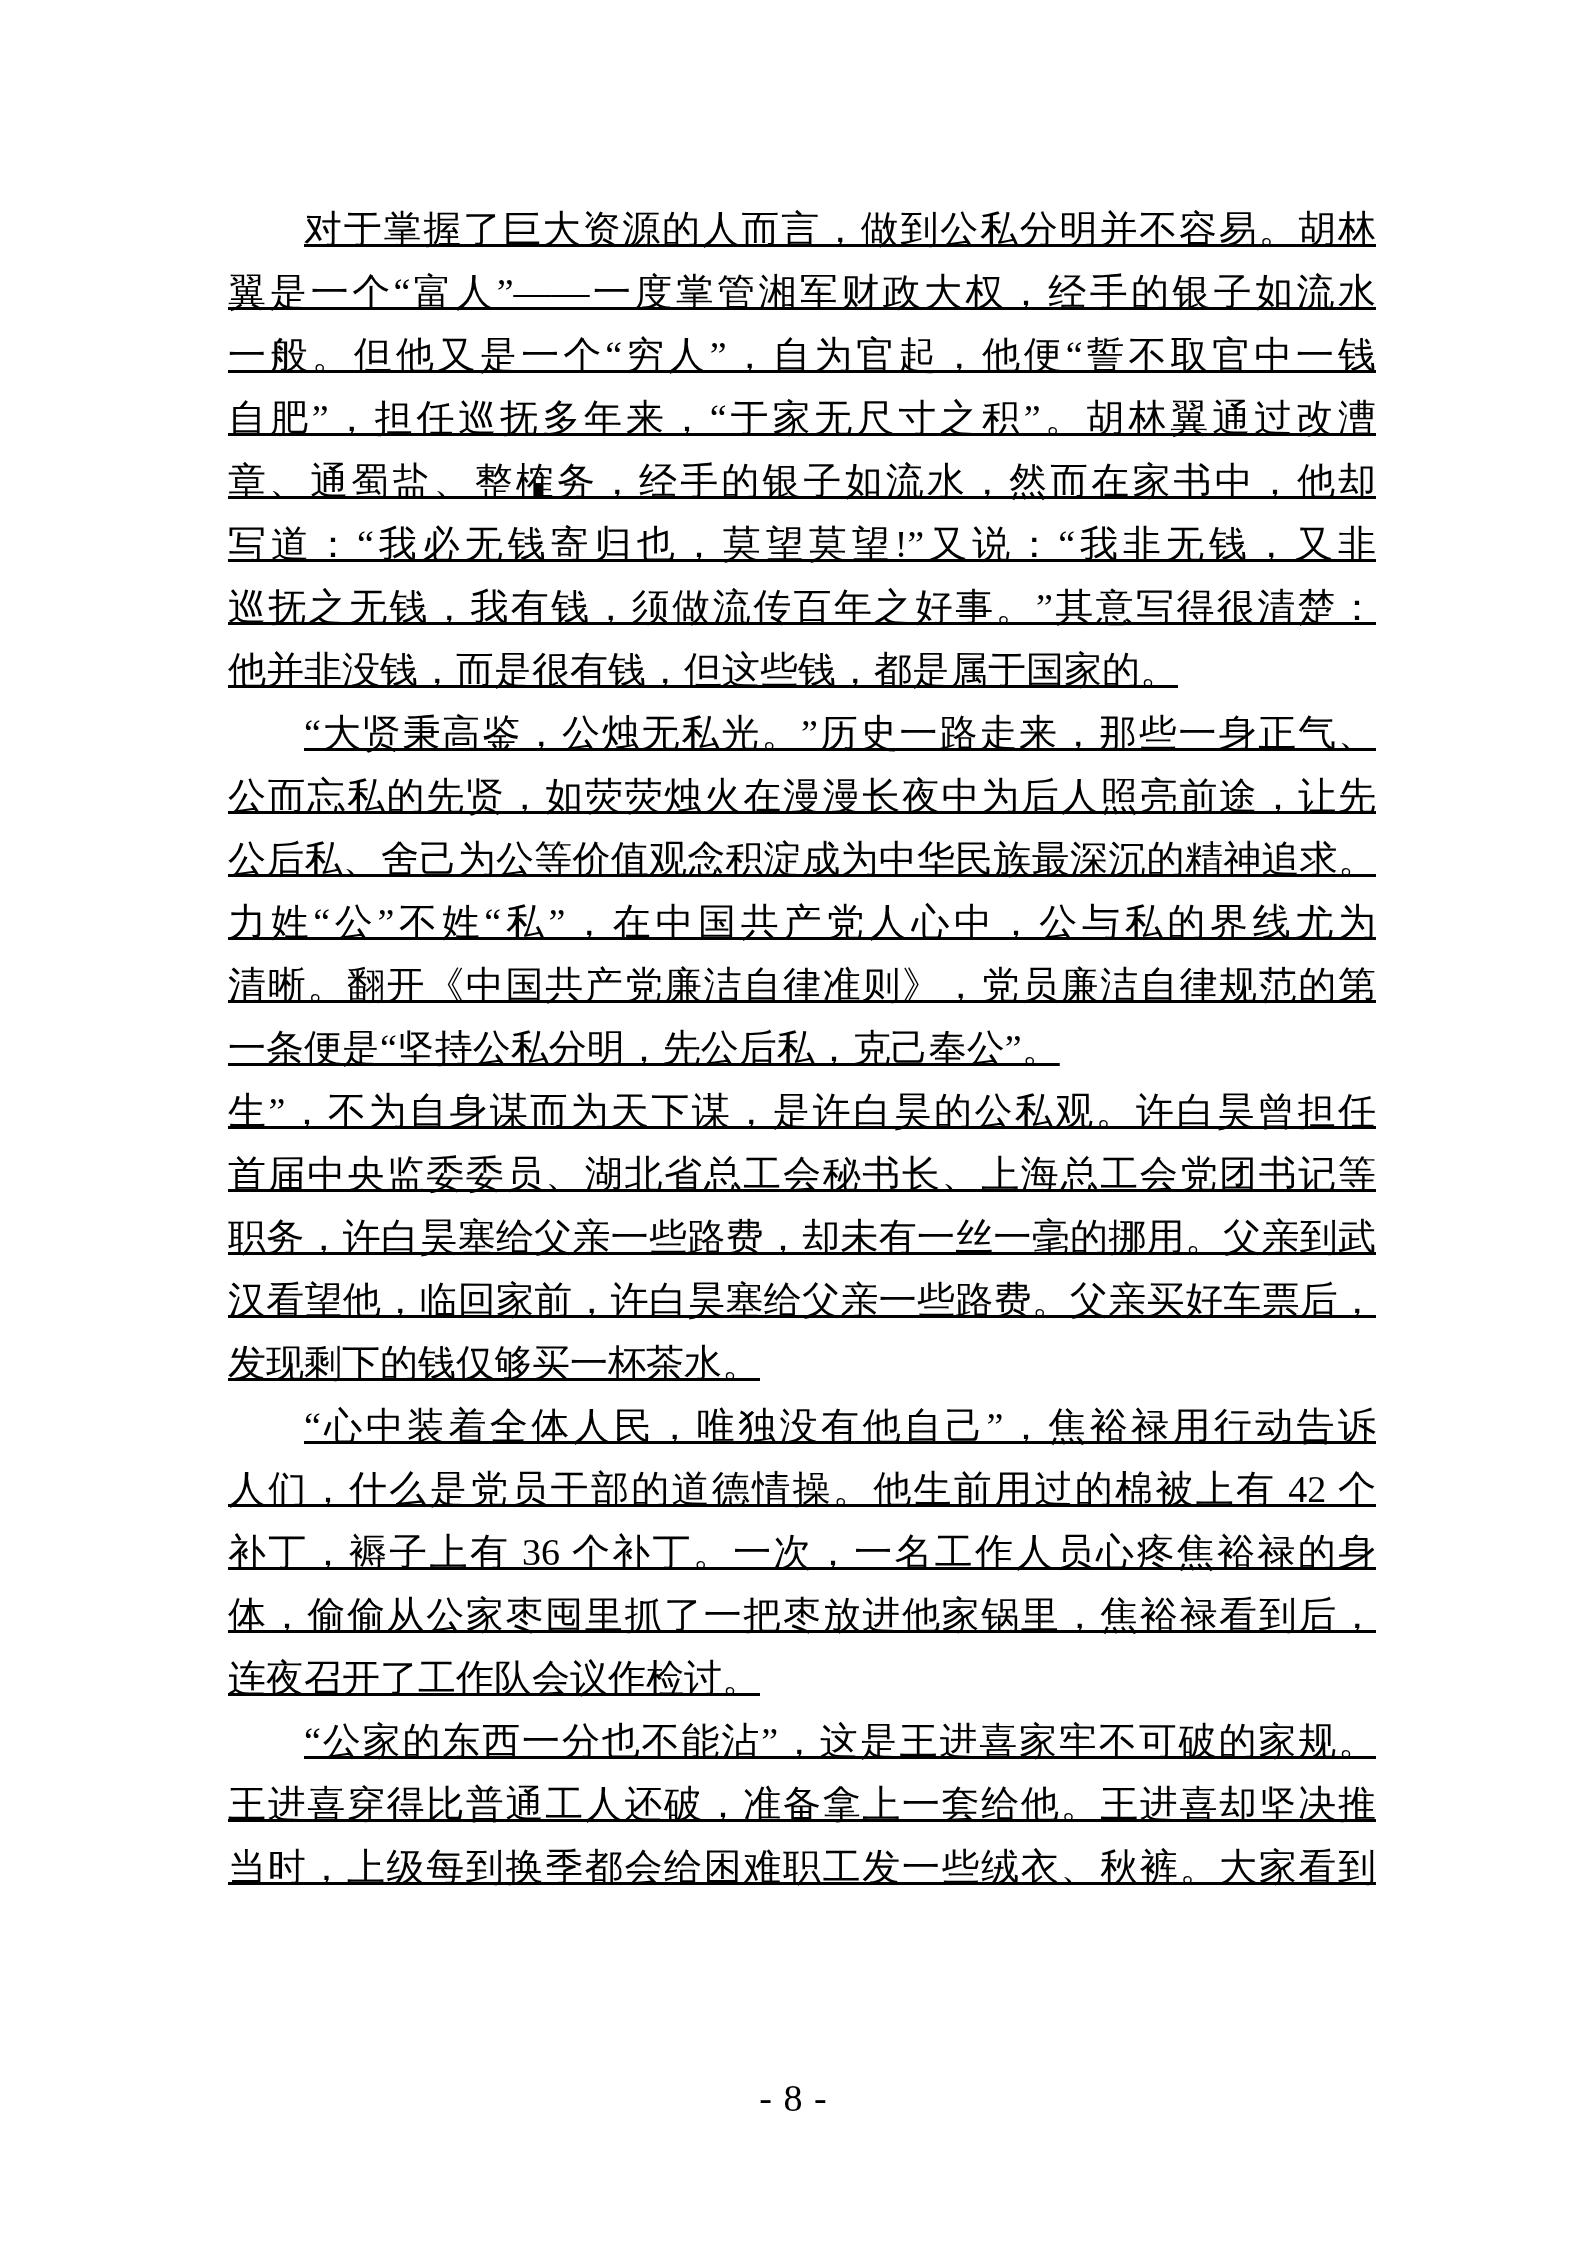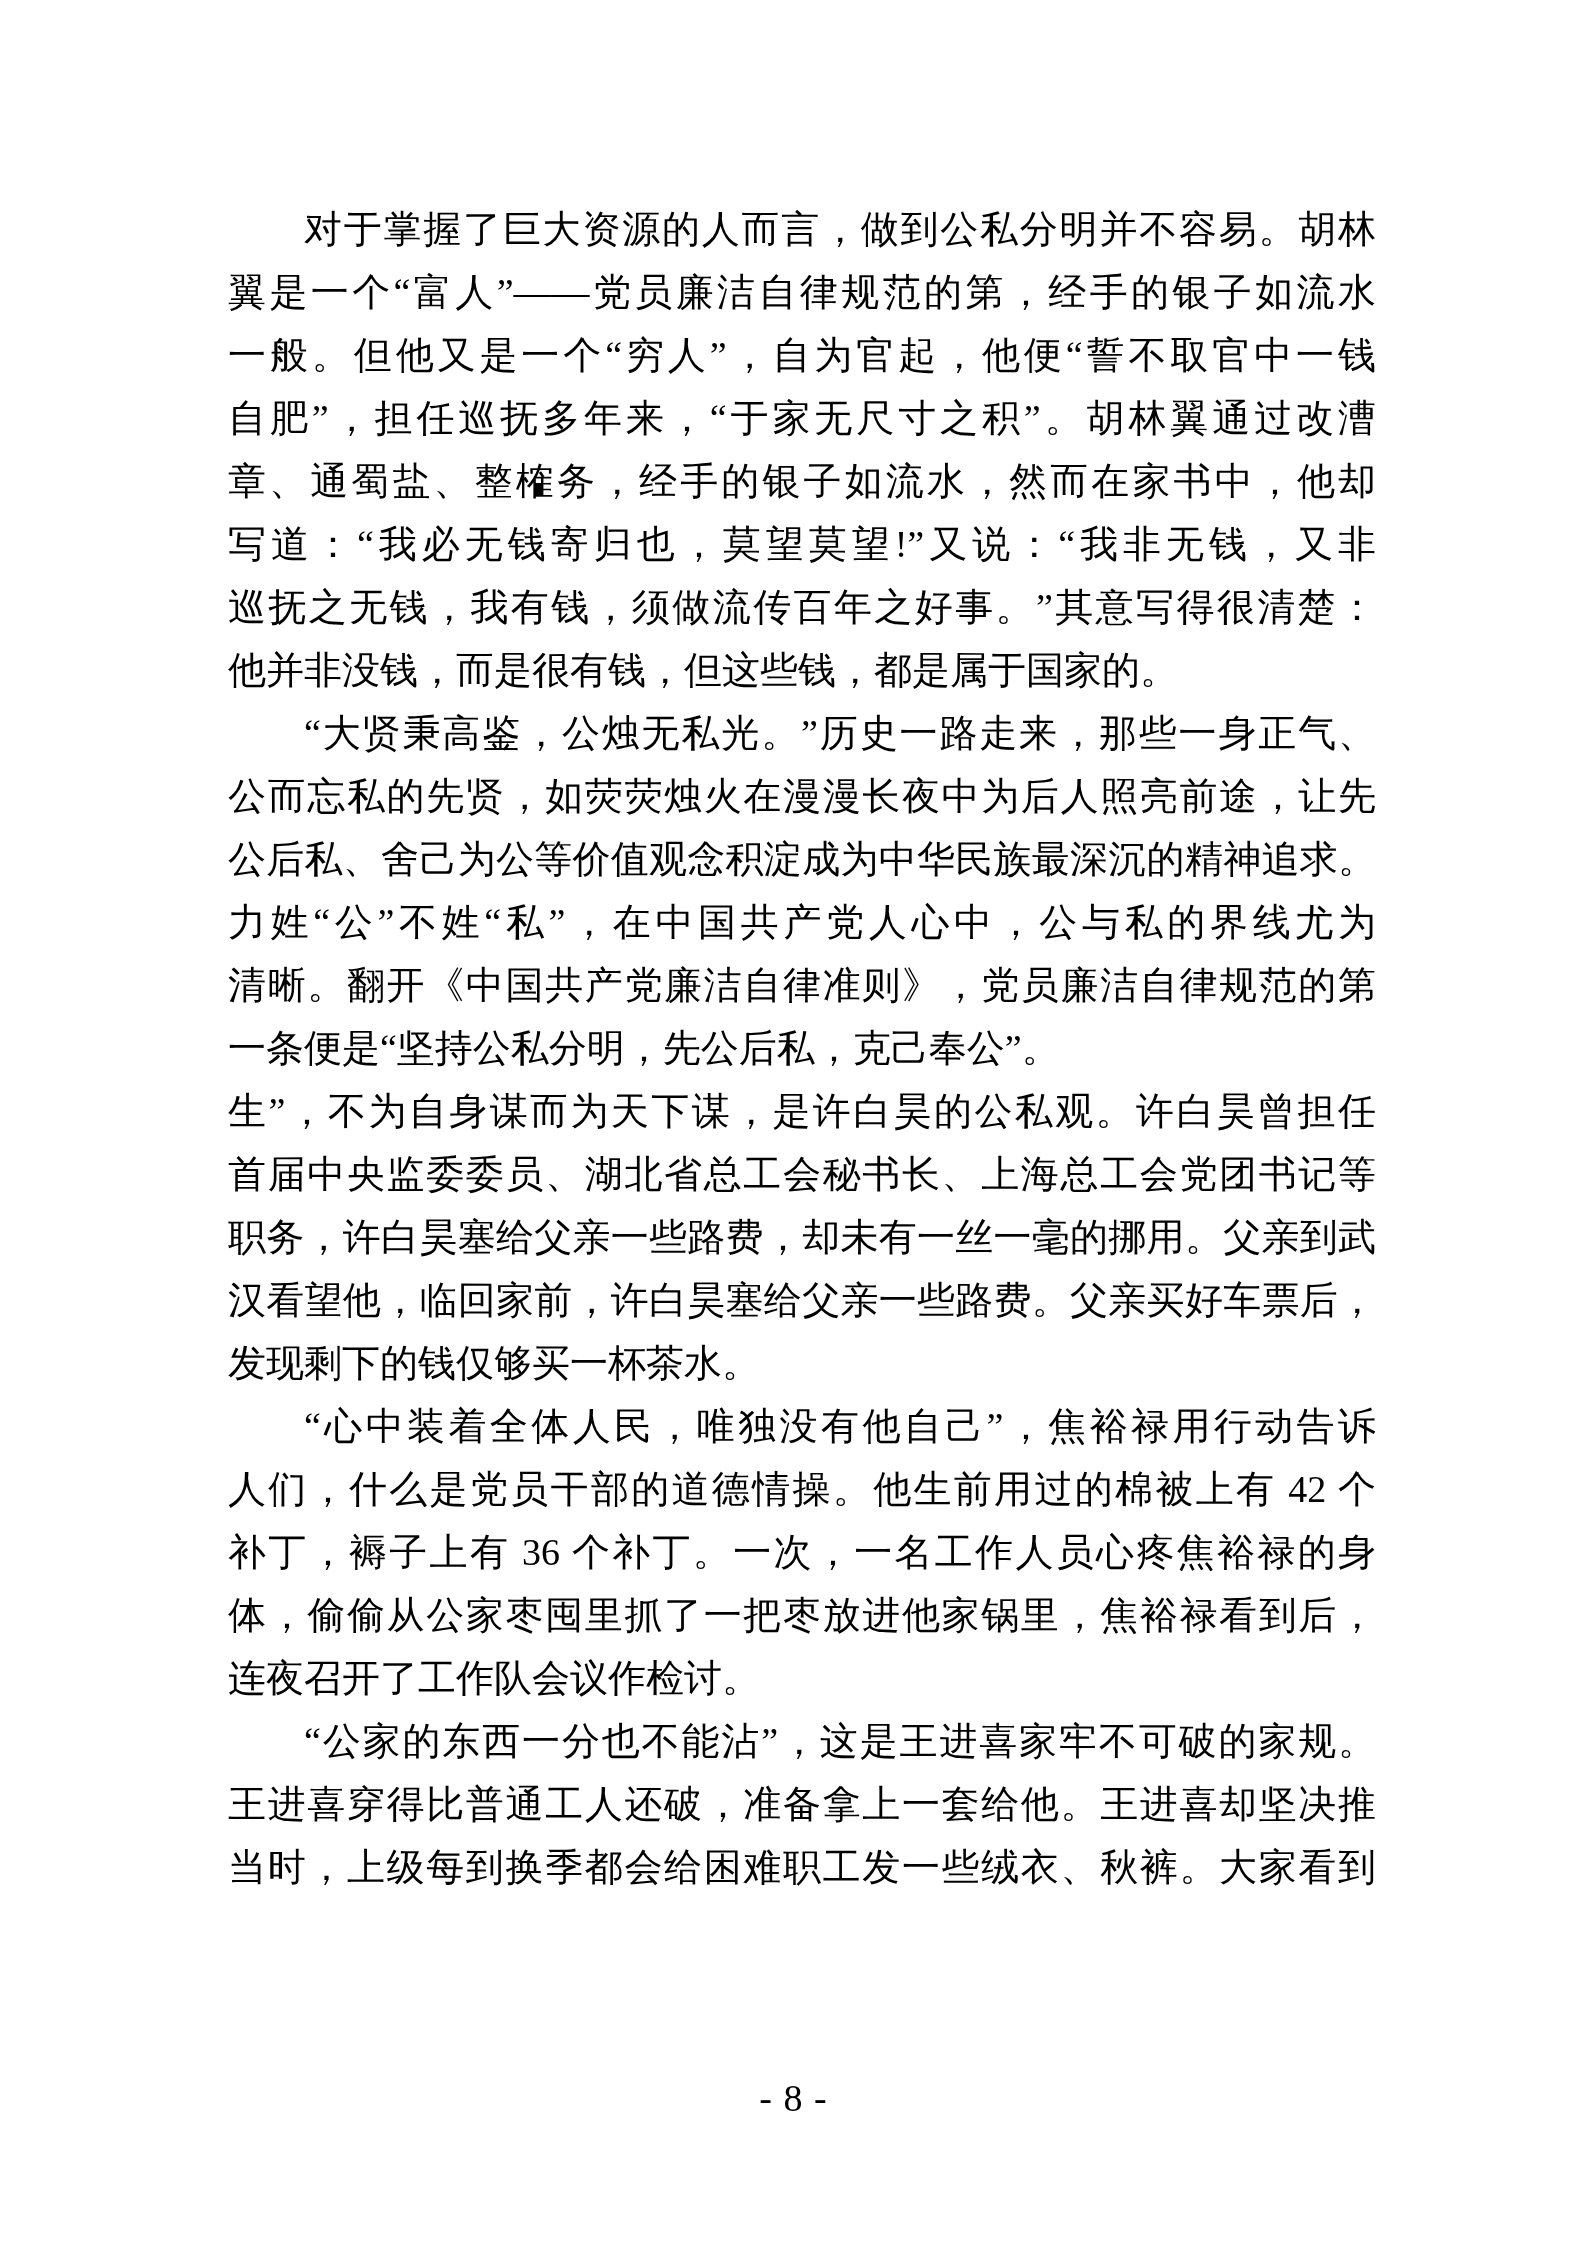--- a/index.html
+++ b/index.html
@@ -16,20 +16,21 @@
     font-family: "Liberation Serif", "DejaVu Serif", serif;
     overflow: hidden;
   }
   .text-block {
     position: absolute;
     left: 228px;
     top: 198px;
     width: 1148px;
     font-size: 38px;
     line-height: 63px;
+    text-decoration: underline;
   }
   .para { margin: 0; padding: 0; }
   .line {
     height: 63px;
     text-align: justify;
     text-align-last: justify;
     white-space: nowrap;
     white-space: normal;
   }
   .line.indent { text-indent: 2em; }
@@ -50,21 +51,21 @@
   }
 </style>
 </head>
 <body>
 
 <div class="page">
   <div class="text-block">
 
     <div class="para">
       <div class="line indent">对于掌握了巨大资源的人而言，做到公私分明并不容易。胡林</div>
-      <div class="line">翼是一个“富人”——党员廉洁自律规范的第，经手的银子如流水</div>
+      <div class="line">翼是一个“富人”——一度掌管湘军财政大权，经手的银子如流水</div>
       <div class="line">一般。但他又是一个“穷人”，自为官起，他便“誓不取官中一钱</div>
       <div class="line">自肥”，担任巡抚多年来，“于家无尺寸之积”。胡林翼通过改漕</div>
       <div class="line">章、通蜀盐、整榷务，经手的银子如流水，然而在家书中，他却</div>
       <div class="line">写道：“我必无钱寄归也，莫望莫望!”又说：“我非无钱，又非</div>
       <div class="line">巡抚之无钱，我有钱，须做流传百年之好事。”其意写得很清楚：</div>
       <div class="line end">他并非没钱，而是很有钱，但这些钱，都是属于国家的。</div>
     </div>
 
     <div class="para">
       <div class="line indent">“大贤秉高鉴，公烛无私光。”历史一路走来，那些一身正气、</div>

